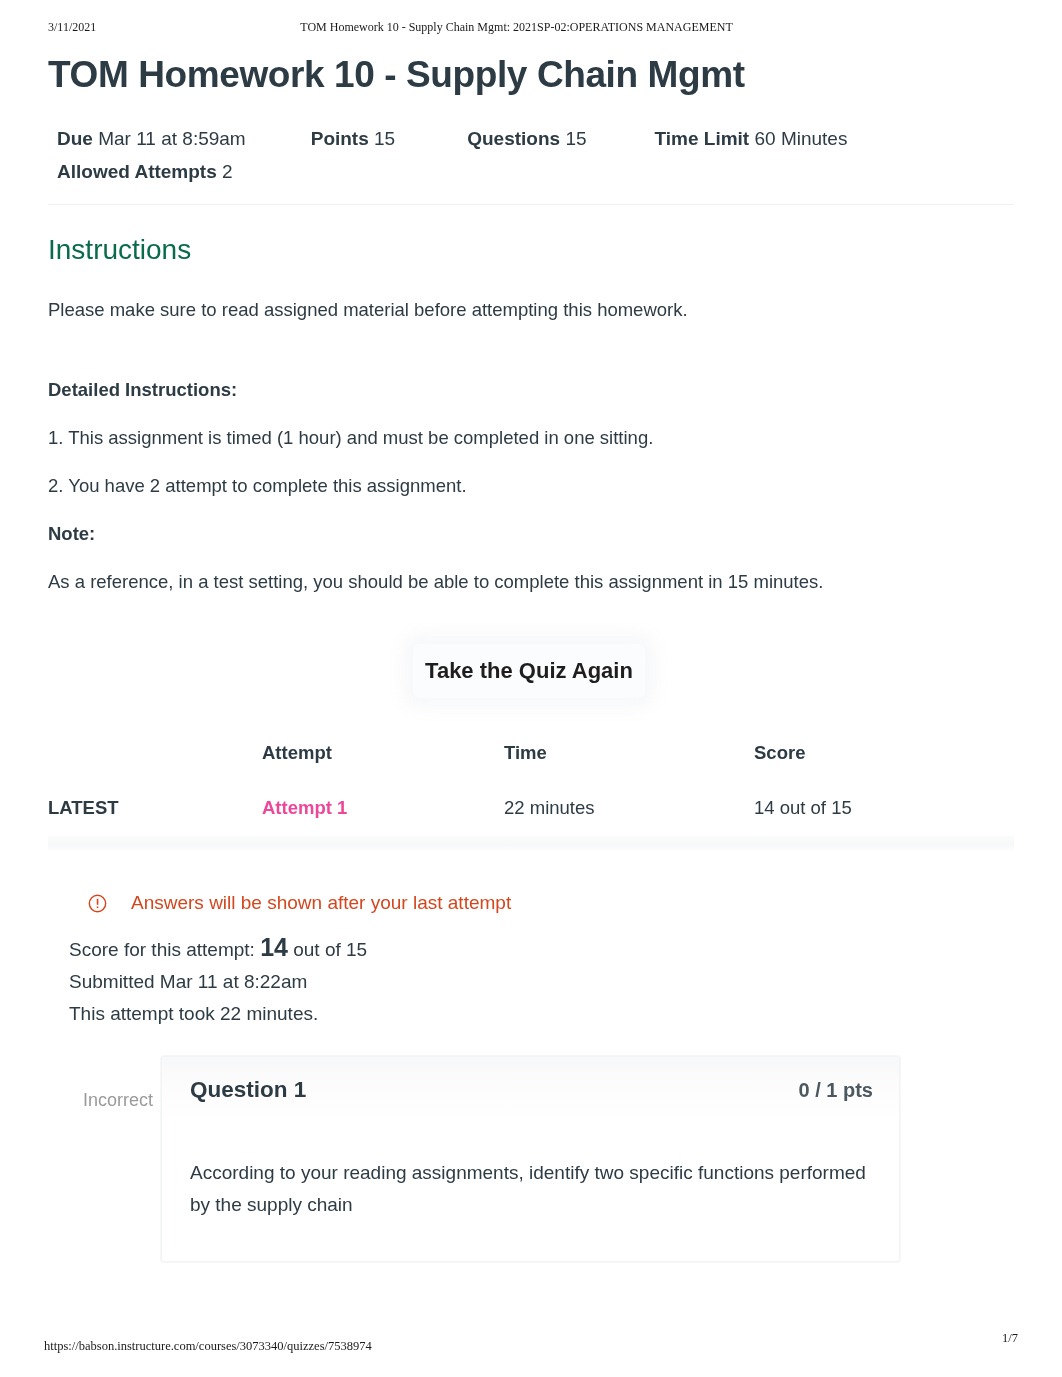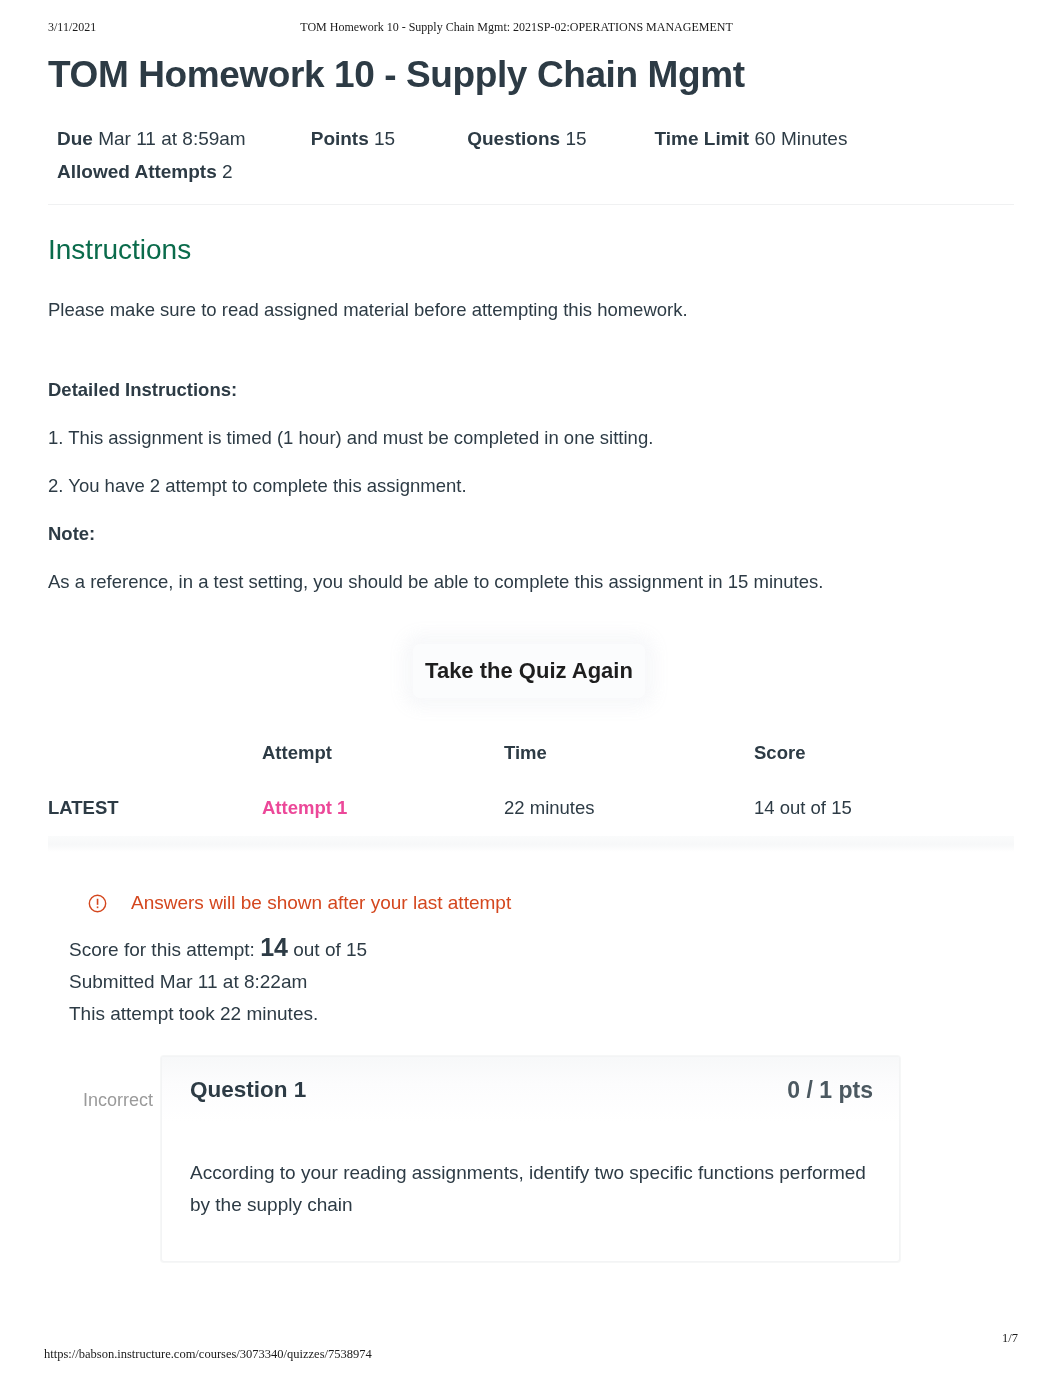--- a/index.html
+++ b/index.html
@@ -56,21 +56,21 @@
     left: 0;
     width: 1062px;
     height: 18px;
     font-family: "Liberation Serif", serif;
     font-size: 12.5px;
     color: #1a1a1a;
   }
   .print-footer .pf-url {
     position: absolute;
     left: 44px;
-    top: 16px;
+    top: 8px;
     white-space: nowrap;
   }
   .print-footer .pf-page {
     position: absolute;
     right: 44px;
     top: 0;
     white-space: nowrap;
   }
 
   
@@ -270,21 +270,21 @@
     padding: 0 26px 0 28px;
     background: linear-gradient(to bottom,#f7f8f9 0%, #fcfcfd 40%, #ffffff 100%);
   }
   .q-title {
     font-size: 22.5px;
     font-weight: bold;
     color: #2d3b45;
     text-align: center;
   }
   .q-points {
-    font-size: 23px;
+    font-size: 20px;
     font-weight: bold;
     color: #4b5860;
   }
   .q-body {
     padding: 34px 28px 40px 28px;
     font-size: 19px;
     line-height: 32px;
     color: #2d3b45;
   }
 </style>

